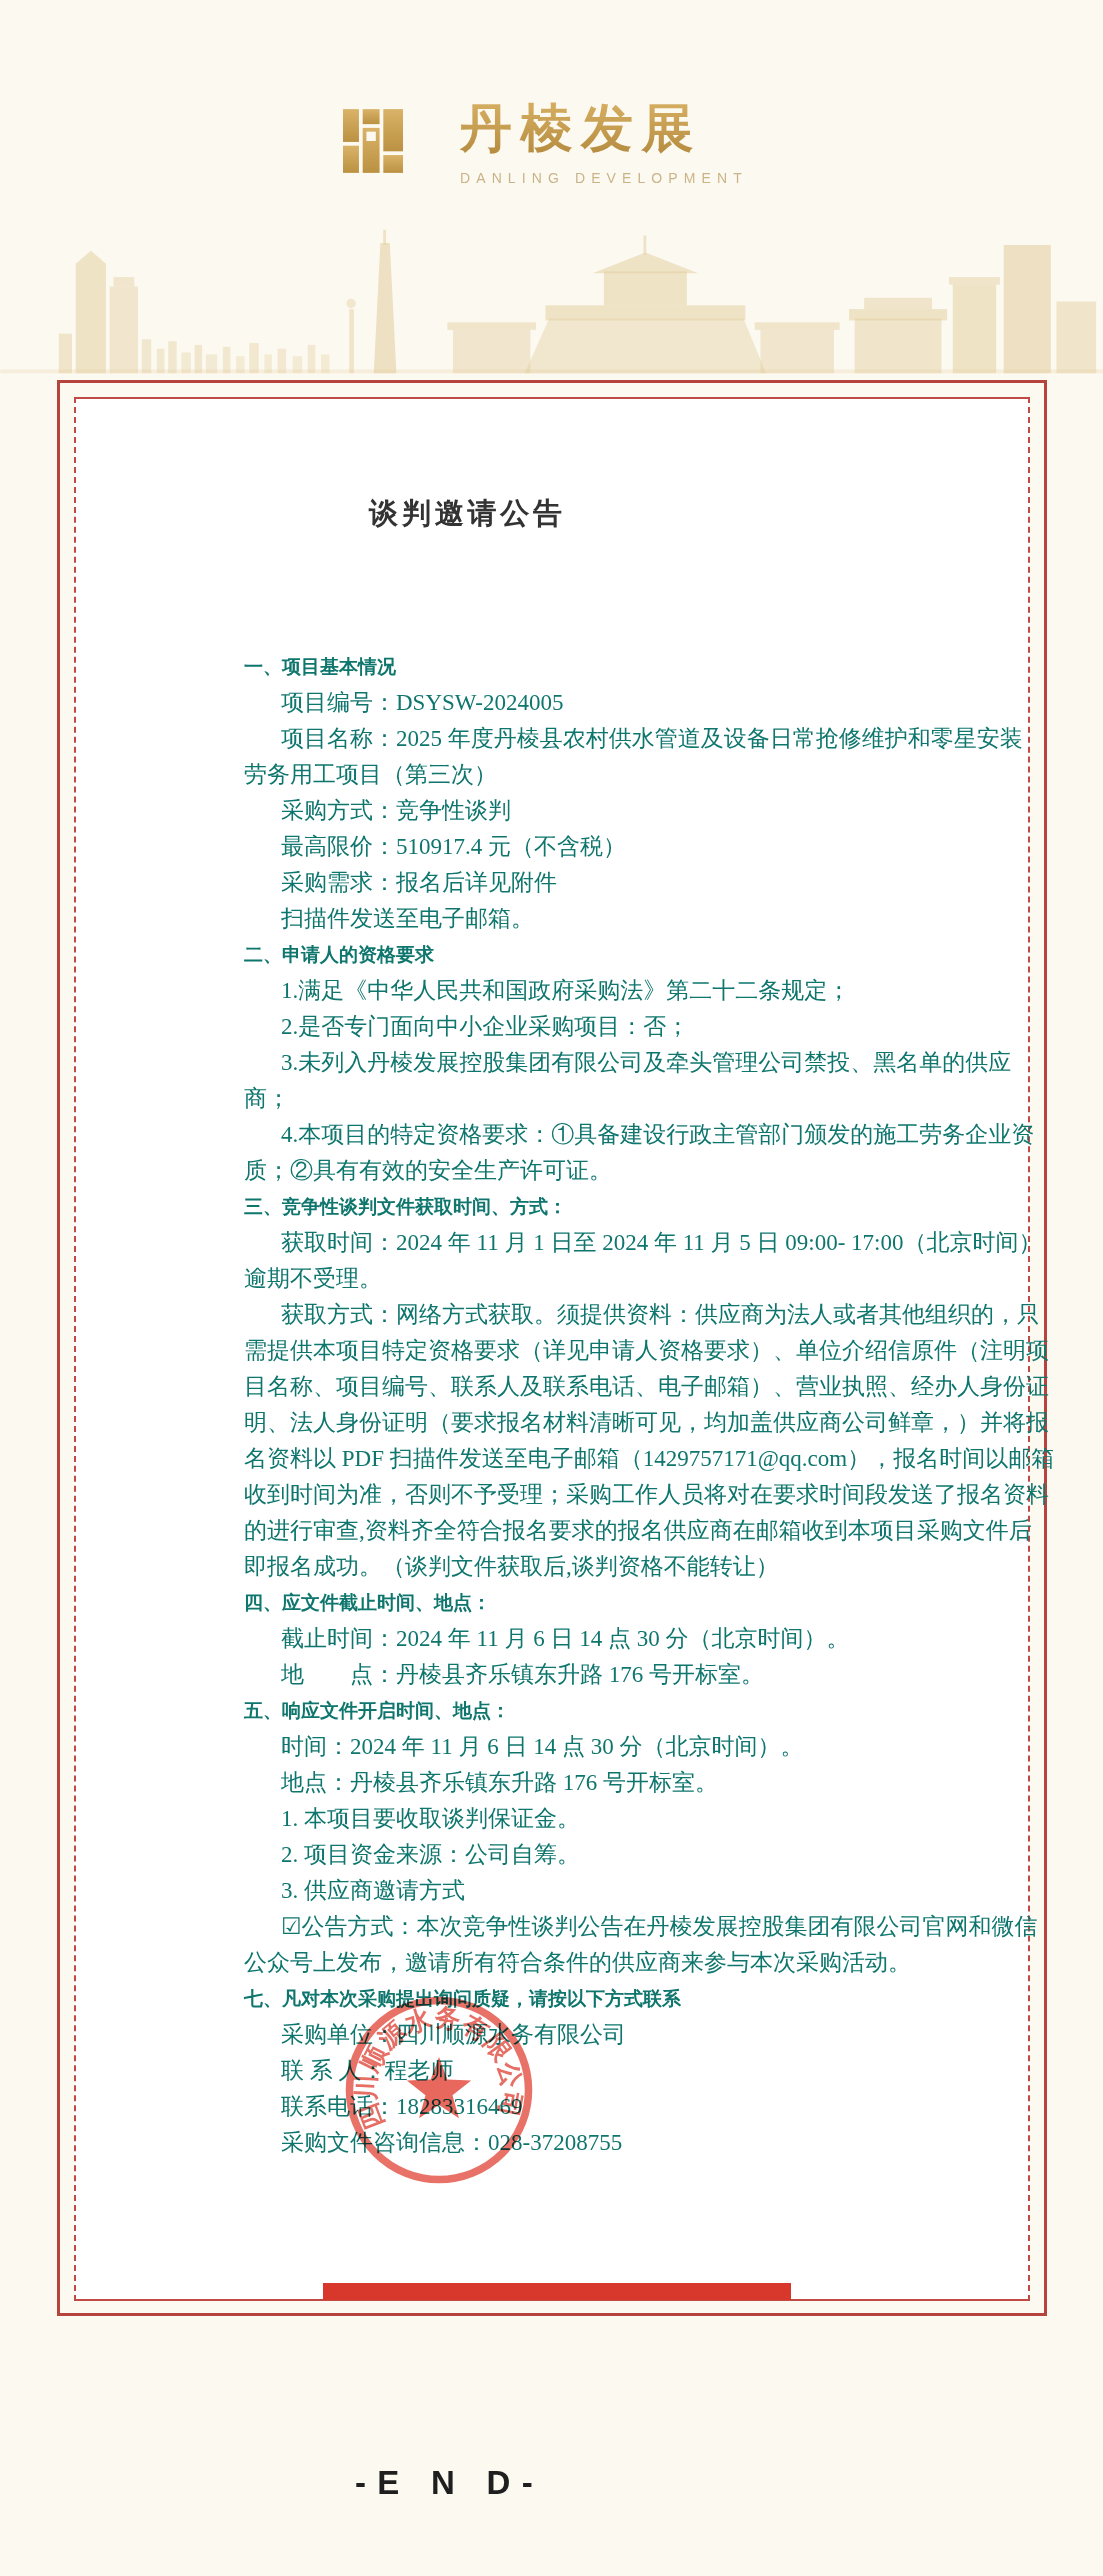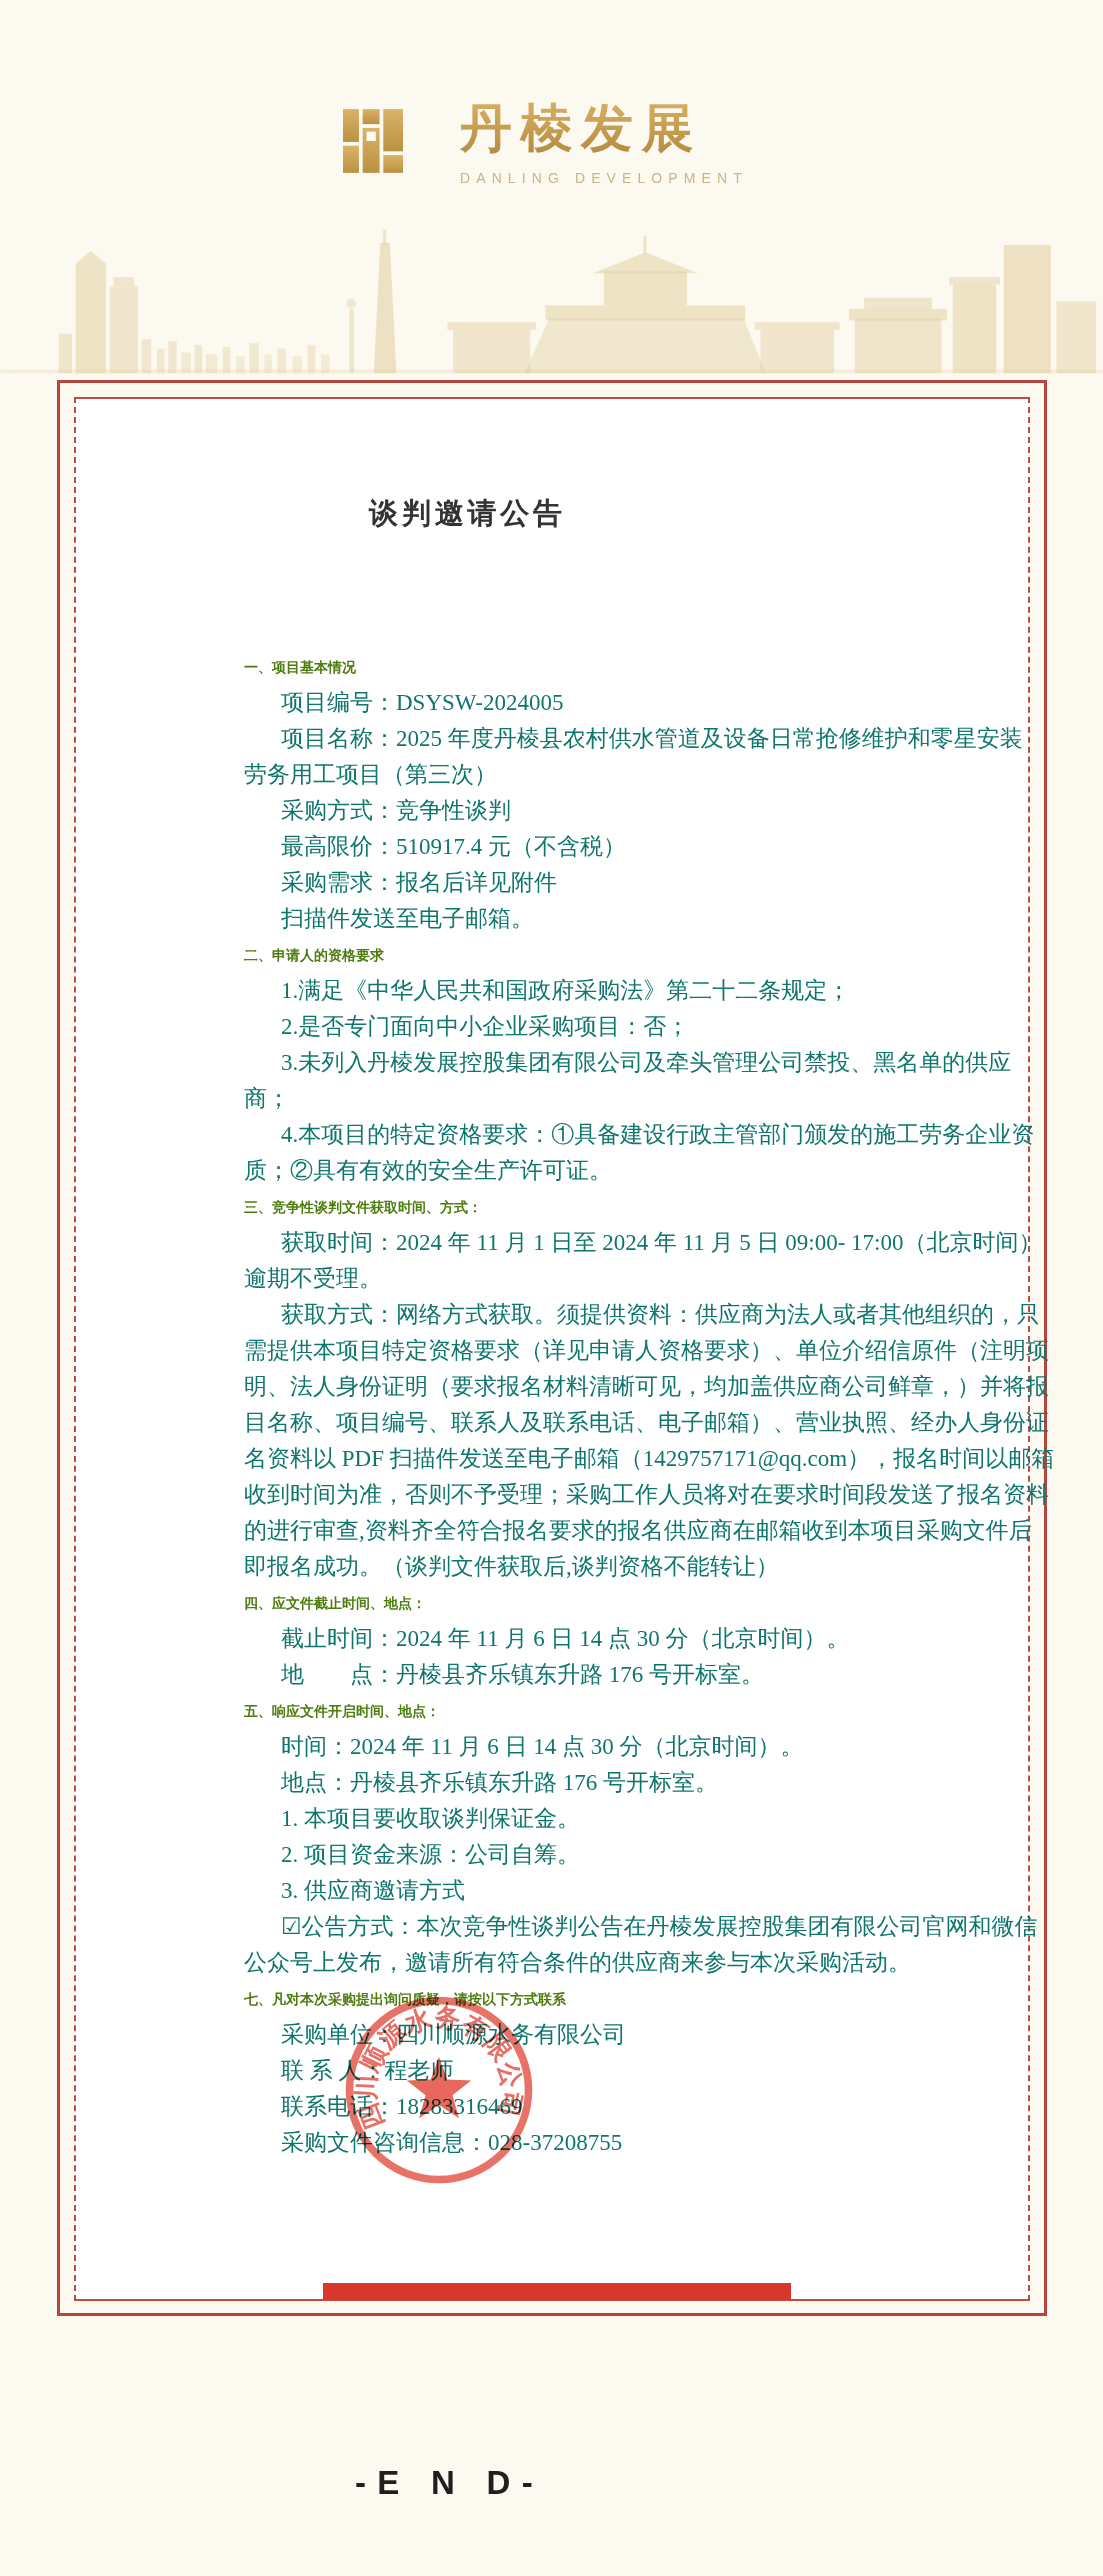--- a/index.html
+++ b/index.html
@@ -39,21 +39,21 @@
     position:absolute;left:0;top:494px;width:935px;text-align:center;
     font-size:29px;font-weight:bold;letter-spacing:3.8px;color:#333333;
   }
   .doc-body{position:absolute;left:244px;top:649px;width:651px;}
   .line{
     height:36px;line-height:36px;font-size:23px;color:#0f766e;
     white-space:nowrap;
   }
   .line.h1{
     font-family:"Liberation Sans","DejaVu Sans",sans-serif;
-    font-weight:bold;color:#4d7c0f;font-size:14px;
+    font-weight:bold;color:#0f766e;font-size:19px;
   }
   .line.indent{padding-left:37px;}
   
   .seal{position:absolute;left:341px;top:1991px;width:196px;height:196px;
         mix-blend-mode:multiply;opacity:.88;}
   .red-bar{position:absolute;left:323px;top:2283px;width:468px;height:17px;
            background:#d8382c;z-index:6;}
   .end-mark{
     position:absolute;left:0;top:2464px;width:899px;text-align:center;
     font-size:33px;font-weight:600;letter-spacing:11.3px;color:#1f1f1f;
@@ -149,22 +149,22 @@
     <div class="line indent">2.是否专门面向中小企业采购项目：否；</div>
     <div class="line indent">3.未列入丹棱发展控股集团有限公司及牵头管理公司禁投、黑名单的供应</div>
     <div class="line flush">商；</div>
     <div class="line indent">4.本项目的特定资格要求：①具备建设行政主管部门颁发的施工劳务企业资</div>
     <div class="line flush">质；②具有有效的安全生产许可证。</div>
     <div class="line h1">三、竞争性谈判文件获取时间、方式：</div>
     <div class="line indent">获取时间：2024 年 11 月 1 日至 2024 年 11 月 5 日 09:00- 17:00（北京时间）</div>
     <div class="line flush">逾期不受理。</div>
     <div class="line indent">获取方式：网络方式获取。须提供资料：供应商为法人或者其他组织的，只</div>
     <div class="line flush">需提供本项目特定资格要求（详见申请人资格要求）、单位介绍信原件（注明项</div>
+    <div class="line flush">目名称、项目编号、联系人及联系电话、电子邮箱）、营业执照、经办人身份证</div>
     <div class="line flush">明、法人身份证明（要求报名材料清晰可见，均加盖供应商公司鲜章，）并将报</div>
-    <div class="line flush">目名称、项目编号、联系人及联系电话、电子邮箱）、营业执照、经办人身份证</div>
     <div class="line flush">名资料以 PDF 扫描件发送至电子邮箱（1429757171@qq.com），报名时间以邮箱</div>
     <div class="line flush">收到时间为准，否则不予受理；采购工作人员将对在要求时间段发送了报名资料</div>
     <div class="line flush">的进行审查,资料齐全符合报名要求的报名供应商在邮箱收到本项目采购文件后</div>
     <div class="line flush">即报名成功。（谈判文件获取后,谈判资格不能转让）</div>
     <div class="line h1">四、应文件截止时间、地点：</div>
     <div class="line indent">截止时间：2024 年 11 月 6 日 14 点 30 分（北京时间）。</div>
     <div class="line indent">地　　点：丹棱县齐乐镇东升路 176 号开标室。</div>
     <div class="line h1">五、响应文件开启时间、地点：</div>
     <div class="line indent">时间：2024 年 11 月 6 日 14 点 30 分（北京时间）。</div>
     <div class="line indent">地点：丹棱县齐乐镇东升路 176 号开标室。</div>

